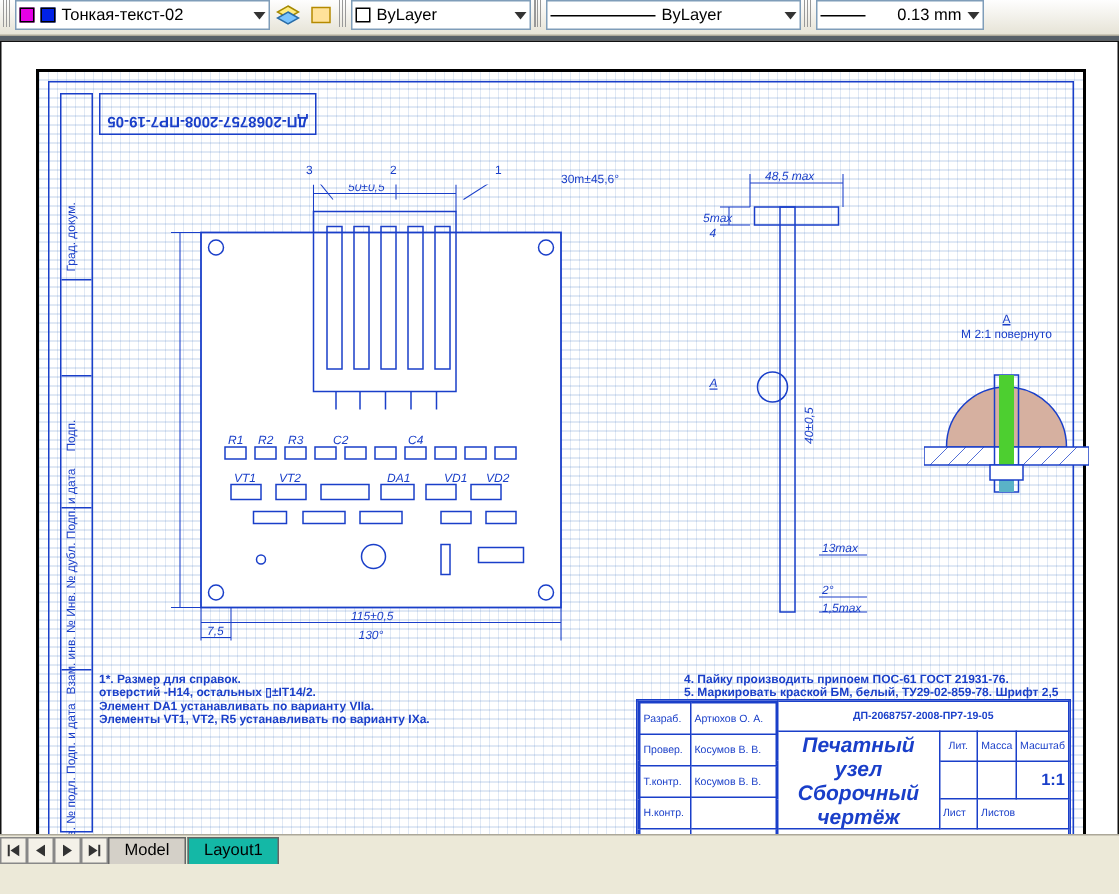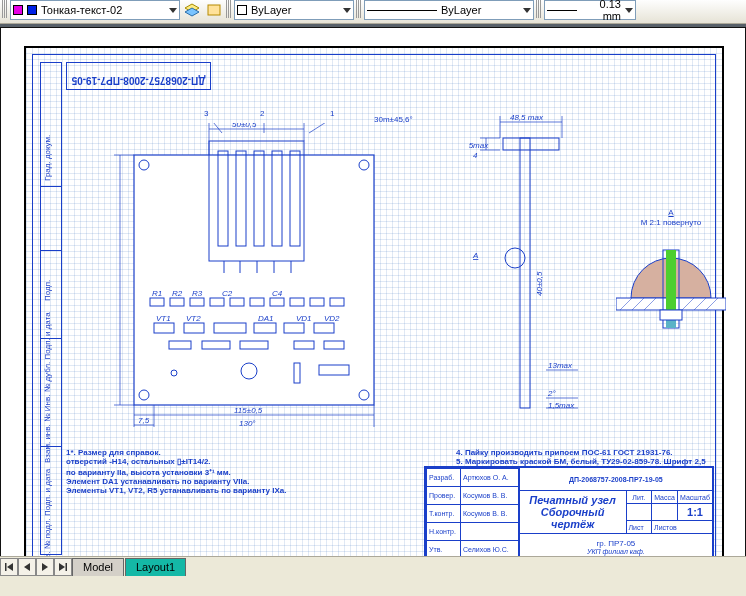--- a/index.html
+++ b/index.html
@@ -145,21 +145,21 @@
   
   .titleblock {
     position:absolute; right:8px; bottom:8px;
     width: 290px; height: 95px;
     border: 1.5px solid #1a3fc9;
     background:#fff;
     color:#1a3fc9;
   }
   .titleblock td { border:0.8px solid #1a3fc9; font-size:7px; padding:0 2px; height:10px; }
   .tb-code { font-size:12px; font-weight:bold; text-align:center; color:#1a3fc9; }
-  .tb-title { font-size:11px; font-weight:bold; font-style:italic; text-align:center; color:#1a3fc9; }
+  .tb-title { font-size:14px; font-weight:bold; font-style:italic; text-align:center; color:#1a3fc9; }
 
   
   .detail-cap { fill:#d6b0a0; stroke:#1a3fc9; stroke-width:1; }
   .detail-band1 { fill:#4dcf30; }
   .detail-band2 { fill:#5ab3c7; }
 
   
   .tabbar {
     position: absolute;
     left:0; right:0; bottom:0;
@@ -217,21 +217,21 @@
   </div>
 
   <div class="grip"></div>
   <div class="combo" style="width:170px">
     <span class="line-sample"></span>
     <span style="flex:1">ByLayer</span>
     <span class="drop"></span>
   </div>
 
   <div class="grip"></div>
-  <div class="combo" style="width:92px">
+  <div class="combo" style="width:112px">
     <span class="line-sample" style="width:30px"></span>
     <span style="flex:1;text-align:right">0.13 mm</span>
     <span class="drop"></span>
   </div>
 </div>
 
 <div class="canvas-wrap">
   <div class="paper-floor"></div>
 
   <div class="drawing">
@@ -406,21 +406,20 @@
         <rect x="47" y="22" width="16" height="78" class="thinblue" fill="#fff"></rect>
         <rect x="50" y="22" width="10" height="60" class="detail-band1"></rect>
         <rect x="50" y="82" width="10" height="18" class="detail-band2"></rect>
         <rect x="44" y="82" width="22" height="10" fill="#fff" stroke="#1a3fc9"></rect>
       </svg>
     </div>
 
     <div class="notes">
       <div>1*. Размер для справок.</div>
       <div>    отверстий -Н14, остальных ▯±IT14/2.</div>
-      <div>    по варианту IIа, высота установки 3⁺¹ мм.</div>
       <div>    Элемент DA1 устанавливать по варианту VIIа.</div>
       <div>    Элементы VT1, VT2, R5 устанавливать по варианту IXа.</div>
     </div>
     <div class="notes notes-right">
       <div>4. Пайку производить припоем ПОС-61 ГОСТ 21931-76.</div>
       <div>5. Маркировать краской БМ, белый, ТУ29-02-859-78. Шрифт 2,5 по НО.010.007.</div>
       <div>   Места расположения маркировки показаны условно.</div>
     </div>
 
     <div class="titleblock">
@@ -460,21 +459,21 @@
             <div class="tb-title">Печатный узел</div>
             <div class="tb-title">Сборочный чертёж</div>
           </td>
           <td style="width:26px;text-align:center">Лит.</td>
           <td style="width:26px;text-align:center">Масса</td>
           <td style="width:32px;text-align:center">Масштаб</td>
         </tr>
         <tr>
           <td></td>
               <td></td>
-          <td style="text-align:center;font-size:11px;font-weight:bold">1:1</td>
+          <td style="text-align:right;font-size:11px;font-weight:bold">1:1</td>
         </tr>
         <tr>
           <td colspan="1">Лист</td>
           <td colspan="2">Листов</td>
         </tr>
         <tr>
           <td colspan="4" style="height:22px;text-align:center">
             <div style="font-size:8px;">гр. ПР7-05</div>
             <div style="font-size:7px;font-style:italic">УКП филиал каф.</div>
           </td>

